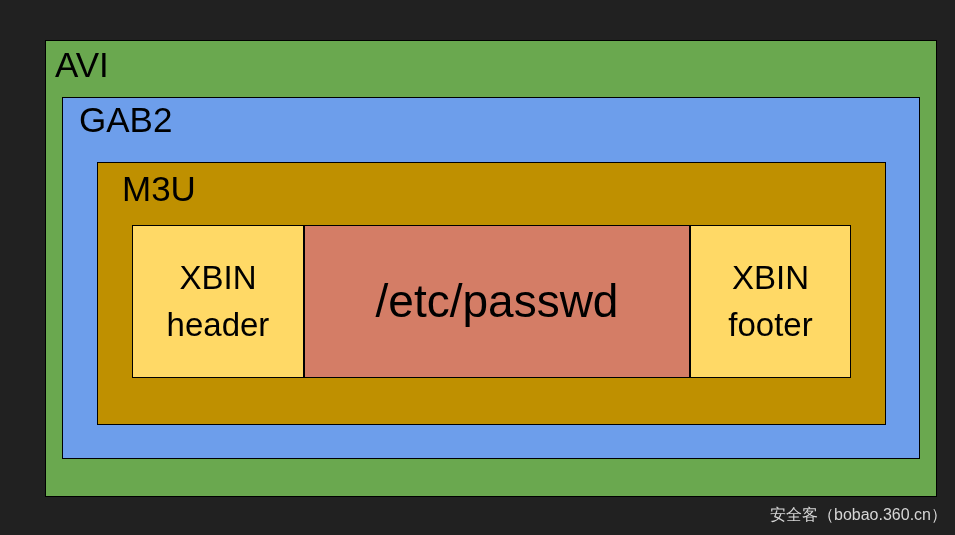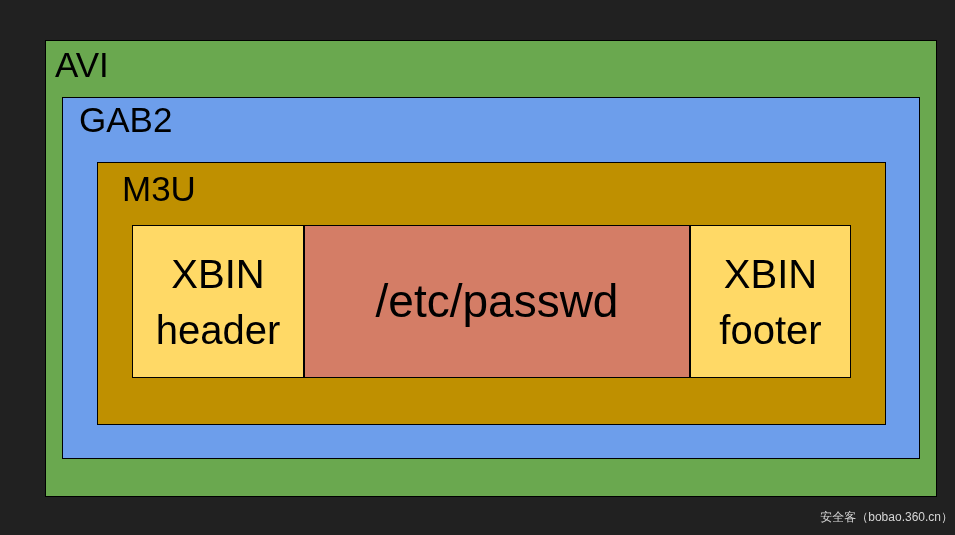--- a/index.html
+++ b/index.html
@@ -29,21 +29,21 @@
     white-space: nowrap;
   }
   .segment {
     display: flex;
     align-items: center;
     justify-content: center;
     text-align: center;
   }
   .segment-label {
     color: #000000;
-    font-size: 40px;
+    font-size: 33px;
     line-height: 1.4;
     white-space: pre-line;
   }
   .payload-label {
     color: #000000;
     font-size: 46px;
     line-height: 1.1;
     white-space: nowrap;
   }
   
@@ -51,24 +51,24 @@
   #layer-gab2  { left: 50px;  top: 97px;  width: 858px; height: 362px; }
   #layer-m3u   { left: 85px;  top: 162px; width: 789px; height: 263px; }
   #seg-header  { left: 120px; top: 225px; width: 172px; height: 153px; }
   #seg-payload { left: 292px; top: 225px; width: 386px; height: 153px; }
   #seg-footer  { left: 678px; top: 225px; width: 161px; height: 153px; }
   #lbl-avi  { left: 9px;  top: 5px;  }
   #lbl-gab2 { left: 16px; top: 3px; }
   #lbl-m3u  { left: 24px; top: 7px;  }
   #watermark {
     position: absolute;
-    right: 14px;
+    right: 20px;
     bottom: 9px;
     color: #d6d6d6;
-    font-size: 12px;
+    font-size: 16px;
     white-space: nowrap;
   }
 </style>
 </head>
 <body>
 
 <div id="canvas">
 
   <div class="box" id="layer-avi" style="background-color: rgb(106, 168, 79);">
     <span class="layer-label" id="lbl-avi">AVI</span>

